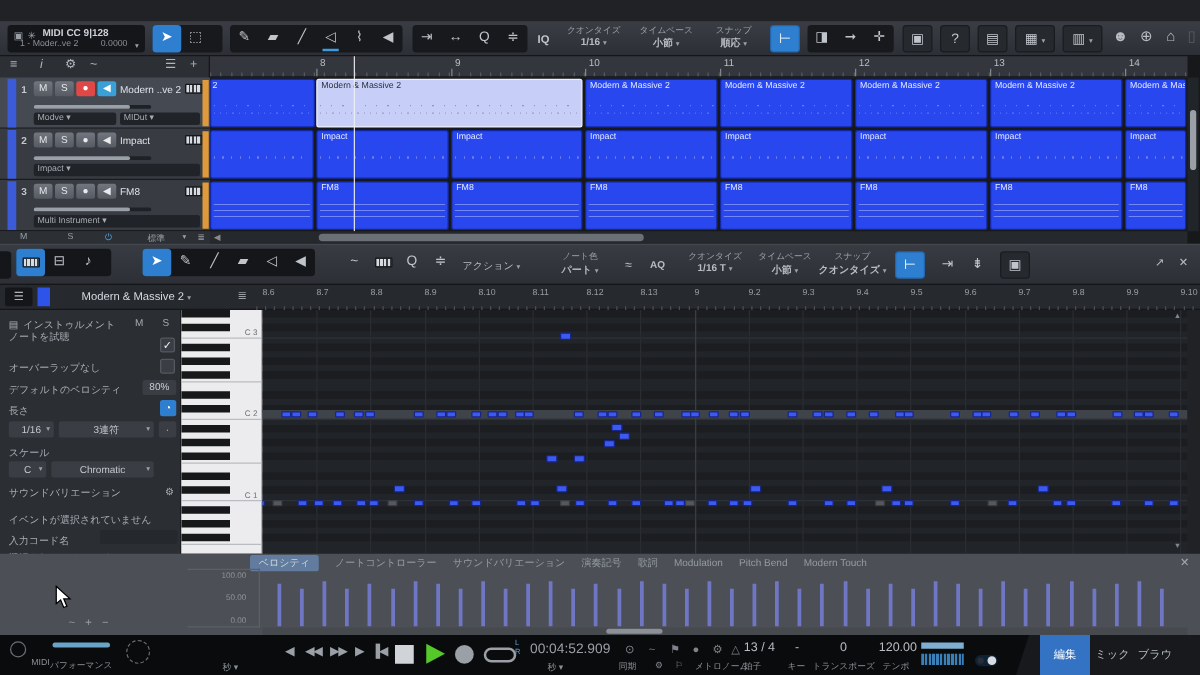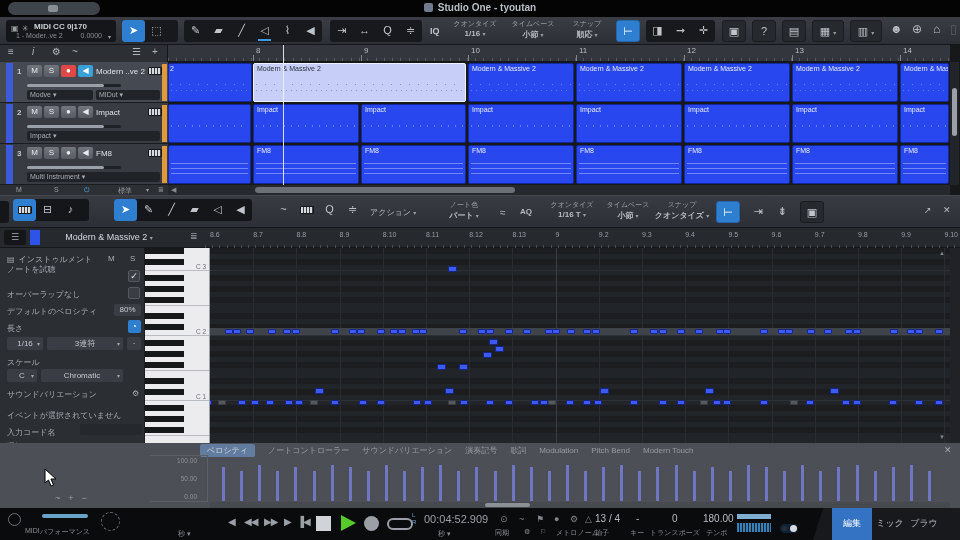--- a/index.html
+++ b/index.html
@@ -141,32 +141,26 @@
 .spinner{position:absolute;left:101px;top:4px;width:19px;height:19px;border:1px dashed #6a6f75;border-radius:50%;}
 .lr{position:absolute;left:412px;top:4px;font-size:6px;color:#6aa0d0;line-height:7px;}
 
 .cursor{position:absolute;left:44px;top:468px;z-index:50;}
 </style>
 </head>
 <body>
 
 <div class="screen">
 
-  <div class="titlebar">
-    <div class="tb-pill">
-        <div class="tb-pill-icon"></div>
-      </div>
-    <div class="tb-title"><span class="app-icon"></span><span>Studio One - tyoutan</span></div>
-  </div>
 
   <div class="toolbar">
     <div class="midicc">
       <span class="mc-ic" style="left:5px">▣</span>
       <span class="mc-ic" style="left:16px">✳</span>
-      <div class="mc-l1">MIDI CC 0|170</div>
+      <div class="mc-l1">MIDI CC 9|128</div>
       <div class="mc-l2"><span>1 - Moder..ve 2</span><span class="mc-val">0.0000</span><span class="caret" style="position:absolute;right:3px;top:1px">▾</span></div>
     </div>
     <div class="tgroup" style="left:122px;width:56px">
       <div class="tcell sel">➤</div>
       <div class="tcell">⬚</div>
     </div>
     <div class="tgroup" style="left:184px;width:138px">
       <div class="tcell">✎</div>
       <div class="tcell">▰</div>
       <div class="tcell">╱</div>
@@ -937,21 +931,21 @@
     <div class="tp-lbl" style="left:495px">同期</div>
     <div class="tp-lbl" style="left:524px">⚙</div>
     <div class="tp-lbl" style="left:540px">⚐</div>
     <div class="tp-lbl" style="left:556px">メトロノーム</div>
     <div class="tp-val" style="left:595px">13 / 4</div>
     <div class="tp-lbl" style="left:595px">拍子</div>
     <div class="tp-val" style="left:636px">-</div>
     <div class="tp-lbl" style="left:630px">キー</div>
     <div class="tp-val" style="left:672px">0</div>
     <div class="tp-lbl" style="left:650px">トランスポーズ</div>
-    <div class="tp-val" style="left:703px">180.00</div>
+    <div class="tp-val" style="left:703px">120.00</div>
     <div class="tp-lbl" style="left:706px">テンポ</div>
     <div class="tp-meter-top"></div>
     <div class="tp-meter"></div>
     <div class="tp-toggle">
         <b></b>
         <i></i>
       </div>
     <div class="tp-view on" style="left:832px;width:40px">編集</div>
     <div class="tp-view" style="left:874px;width:32px">ミックス</div>
     <div class="tp-view" style="left:906px;width:36px">ブラウズ</div>

